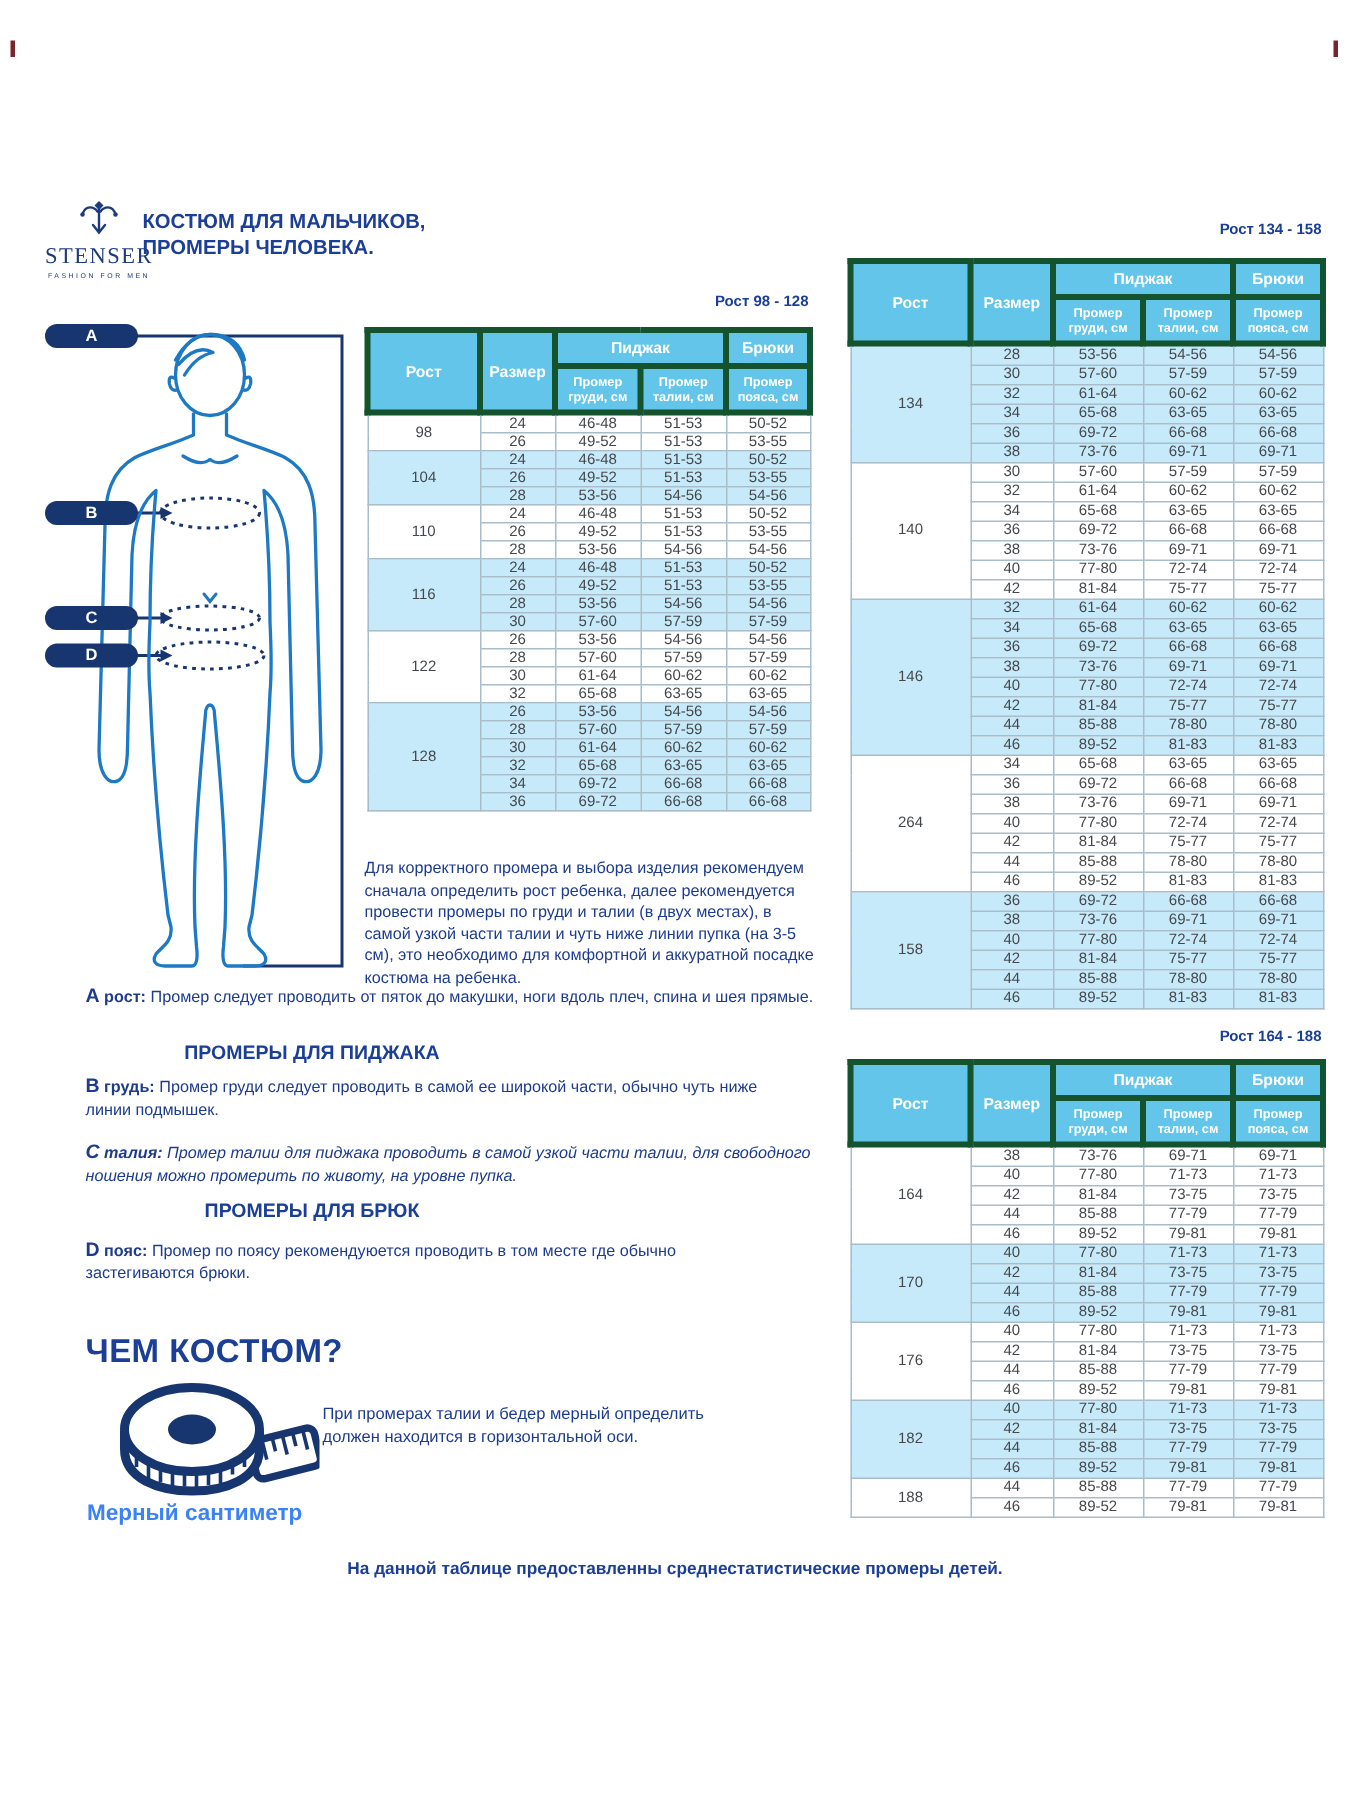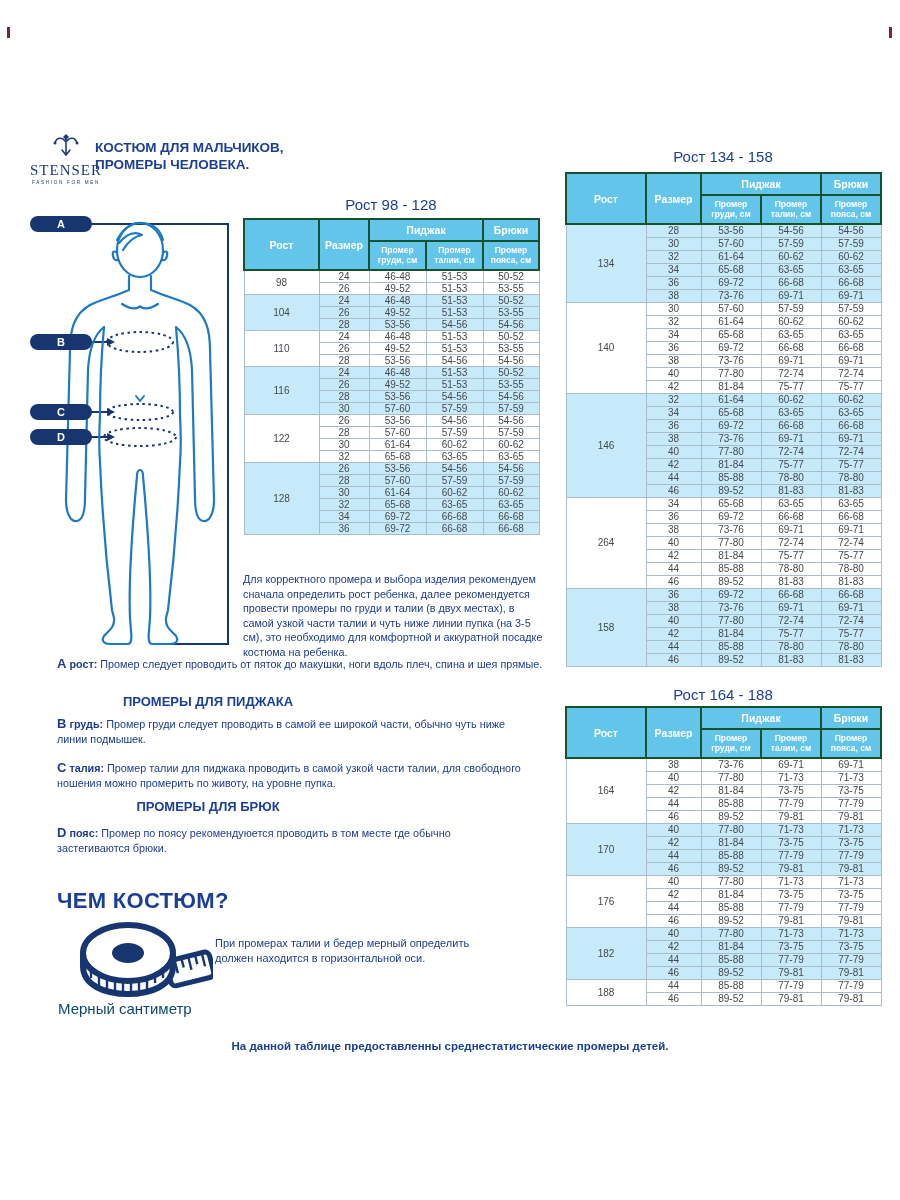--- a/index.html
+++ b/index.html
@@ -18,23 +18,23 @@
   .brand-tag{font-size:4.6px;letter-spacing:1.7px;margin-top:2px;}
 
   .page-title{left:95px;top:139px;width:260px;font-size:13.5px;font-weight:bold;line-height:17px;color:#1b3f97;}
 
   
   .figure-panel{left:30px;top:210px;width:205px;height:445px;}
   .pill{position:absolute;left:0;width:62px;height:16px;background:#17356f;border-radius:8px;
         color:#fff;font-weight:bold;font-size:11px;text-align:center;line-height:16px;}
 
   
-  .tbl-title{font-size:15px;font-weight:normal;color:#1b3f97;text-align:center;}
+  .tbl-title{font-size:10px;font-weight:bold;color:#1b3f97;text-align:right;}
   table.sizes{border-collapse:collapse;table-layout:fixed;border:1px solid #5f7486;}
-  table.sizes th{background:#63c5ea;color:#ffffff;border:2px solid #14532d;padding:0;
+  table.sizes th{background:#63c5ea;color:#ffffff;border:4px solid #14532d;padding:0;
                  font-weight:bold;text-align:center;vertical-align:middle;}
   .h-main{font-size:10.5px;}
   .h-sub{font-size:8.5px;line-height:9.5px;}
   tr.hr1 th{height:20px;}
   tr.hr2 th{height:27px;}
   table.sizes td{border:1px solid #a9bcca;padding:0;text-align:center;vertical-align:middle;
                  color:#44484c;font-size:10px;line-height:1;}
   tr.grp-first td{border-top:1px solid #5f7486;}
   tr.shaded td{background:#c7eafa;}
   tr.plain td{background:#ffffff;}
@@ -50,26 +50,26 @@
 
   
   .para{font-size:10.8px;line-height:14.6px;color:#1d3c8f;}
   .plabel{display:inline-block;font-weight:bold;}
   .plabel::first-letter{font-size:13px;}
   .p-intro{left:243px;top:572px;width:302px;}
   .p-a{left:57px;top:657px;width:492px;}
   .sec-head{font-size:13px;font-weight:bold;color:#1b3f97;text-align:center;}
   .h-jacket{left:58px;top:694px;width:300px;}
   .p-b{left:57px;top:717px;width:470px;}
-  .p-c{left:57px;top:761px;width:492px;}
+  .p-c{left:57px;top:761px;width:492px;font-style:italic;}
   .h-trousers{left:58px;top:799px;width:300px;}
   .p-d{left:57px;top:826px;width:430px;}
   .h-measure{left:57px;top:888px;font-size:22px;font-weight:bold;color:#1b3f97;letter-spacing:0.3px;}
   .tape-icon{left:78px;top:920px;}
-  .tape-caption{left:58px;top:1000px;width:190px;font-size:15px;font-weight:normal;color:#0c4a6e;}
+  .tape-caption{left:58px;top:1000px;width:190px;font-size:15px;font-weight:bold;color:#3b82f6;}
   .p-tape{left:215px;top:936px;width:280px;font-size:11px;line-height:15px;}
   .footer-note{left:0;top:1040px;width:900px;text-align:center;font-size:11.5px;font-weight:bold;color:#1b3f97;}
 </style>
 </head>
 <body>
 
 <div class="abs mark" style="left:7px;top:27px;"></div>
 <div class="abs mark" style="left:889px;top:27px;"></div>
 
 <div class="abs brand">

